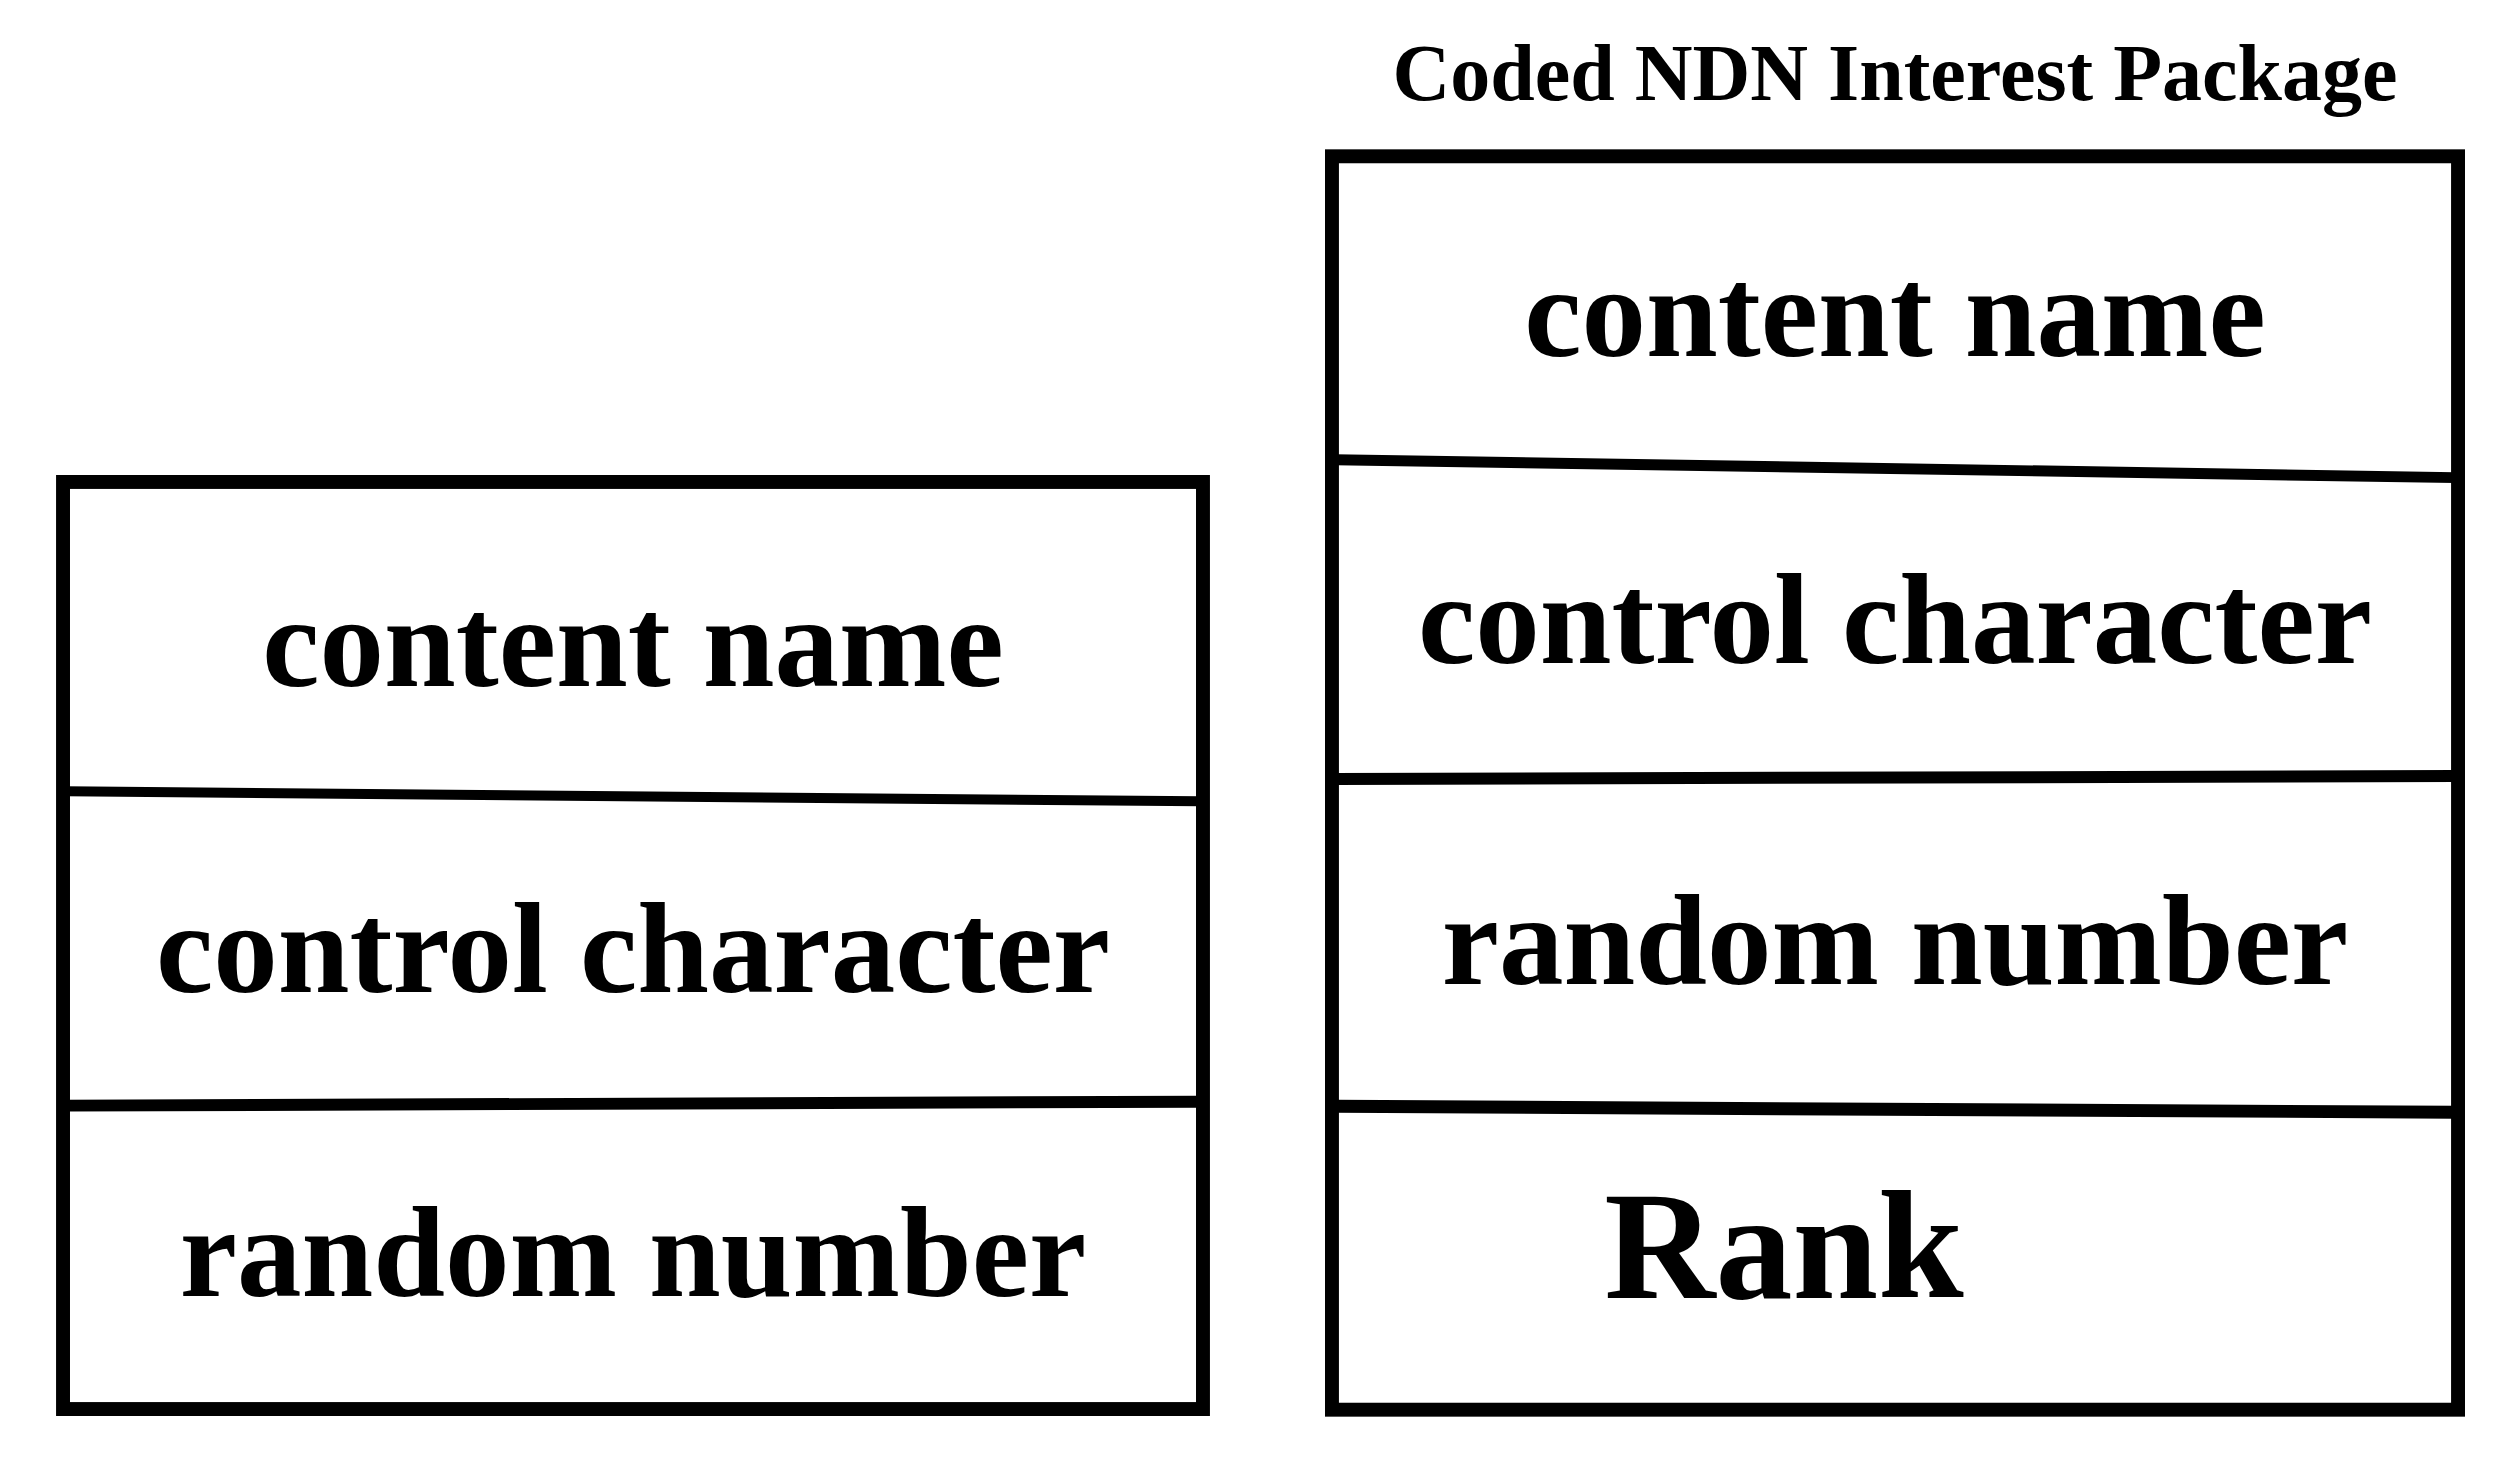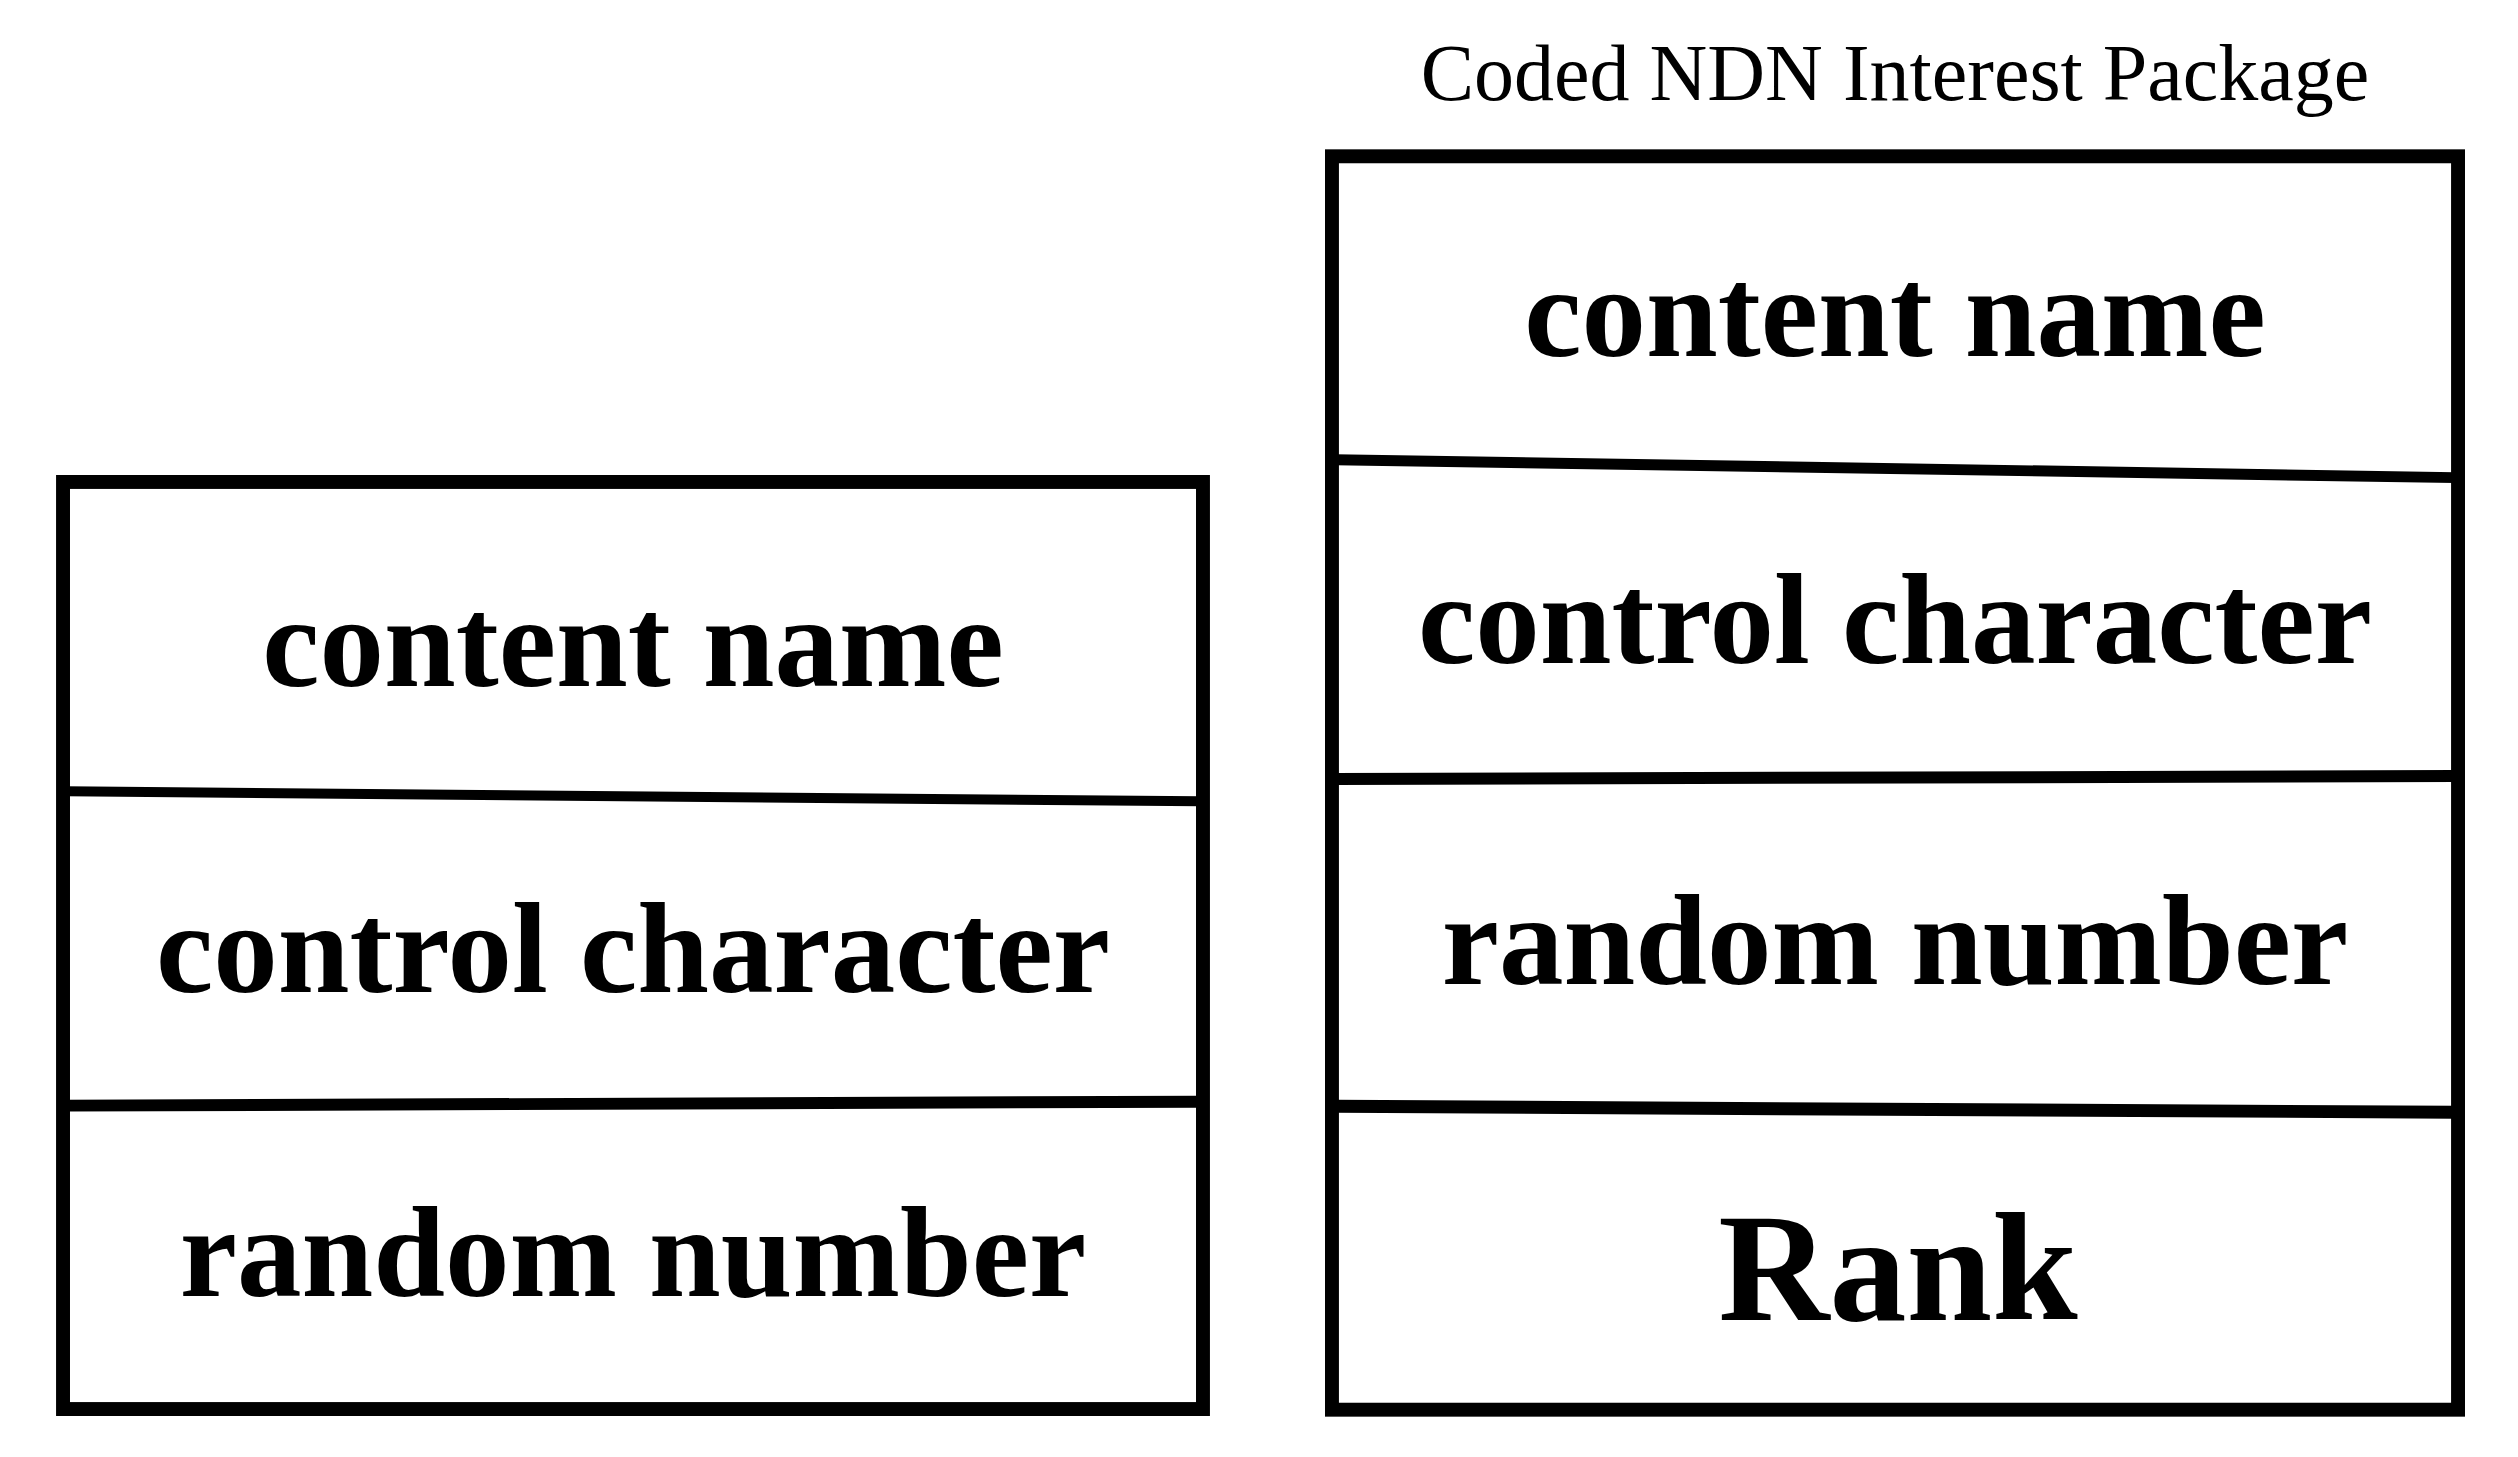--- a/index.html
+++ b/index.html
@@ -12,21 +12,21 @@
     width: 2518px;
     height: 1458px;
     background: #ffffff;
     overflow: hidden;
     font-family: "Liberation Serif", "DejaVu Serif", serif;
     color: #000000;
   }
   .pkg-title {
     position: absolute;
     text-align: center;
-    font-weight: normal;
+    font-weight: bold;
     font-size: 80px;
     line-height: 1.15;
     white-space: nowrap;
     letter-spacing: 0px;
   }
   .box-svg {
     position: absolute;
     display: block;
   }
   .field-label {
@@ -68,16 +68,16 @@
     <line x1="10" y1="633" x2="1136" y2="630" stroke="#000000" stroke-width="12"></line>
     <line x1="10" y1="962" x2="1136" y2="968" stroke="#000000" stroke-width="13"></line>
   </svg>
 
   <div class="field-label" style="left:1895px; top:312px;">content name</div>
 
   <div class="field-label" style="left:1895px; top:619px;">control character</div>
 
   <div class="field-label" style="left:1895px; top:940px;">random number</div>
 
-  <div class="field-label large" style="left:1898px; top:1246px;margin-top:22px;">Rank</div>
+  <div class="field-label large" style="left:1784px; top:1246px;">Rank</div>
 
 </div>
 
 
 </body></html>

